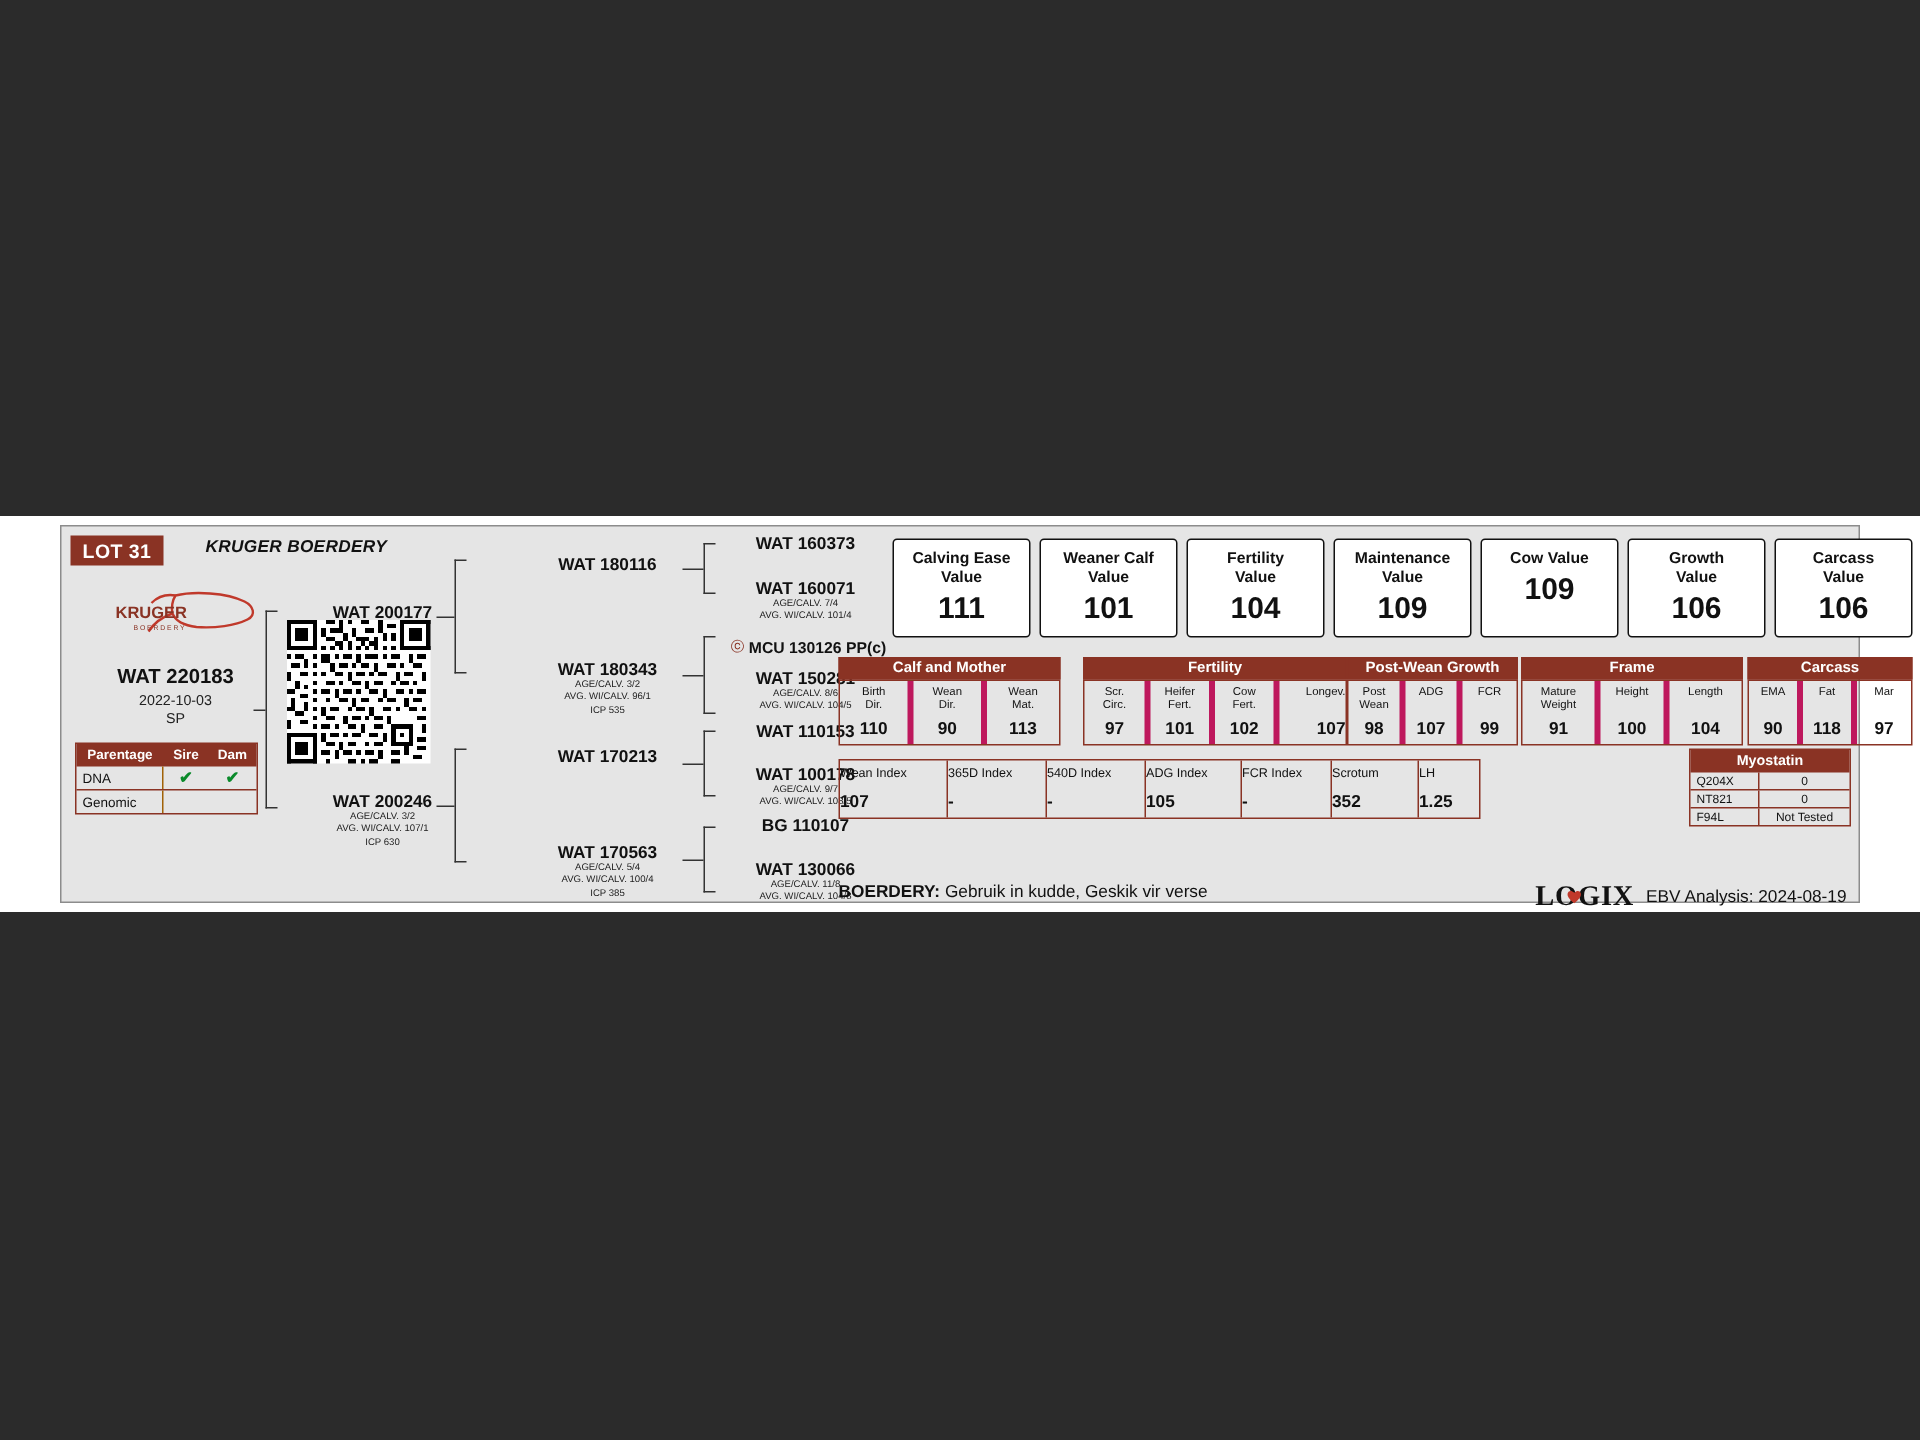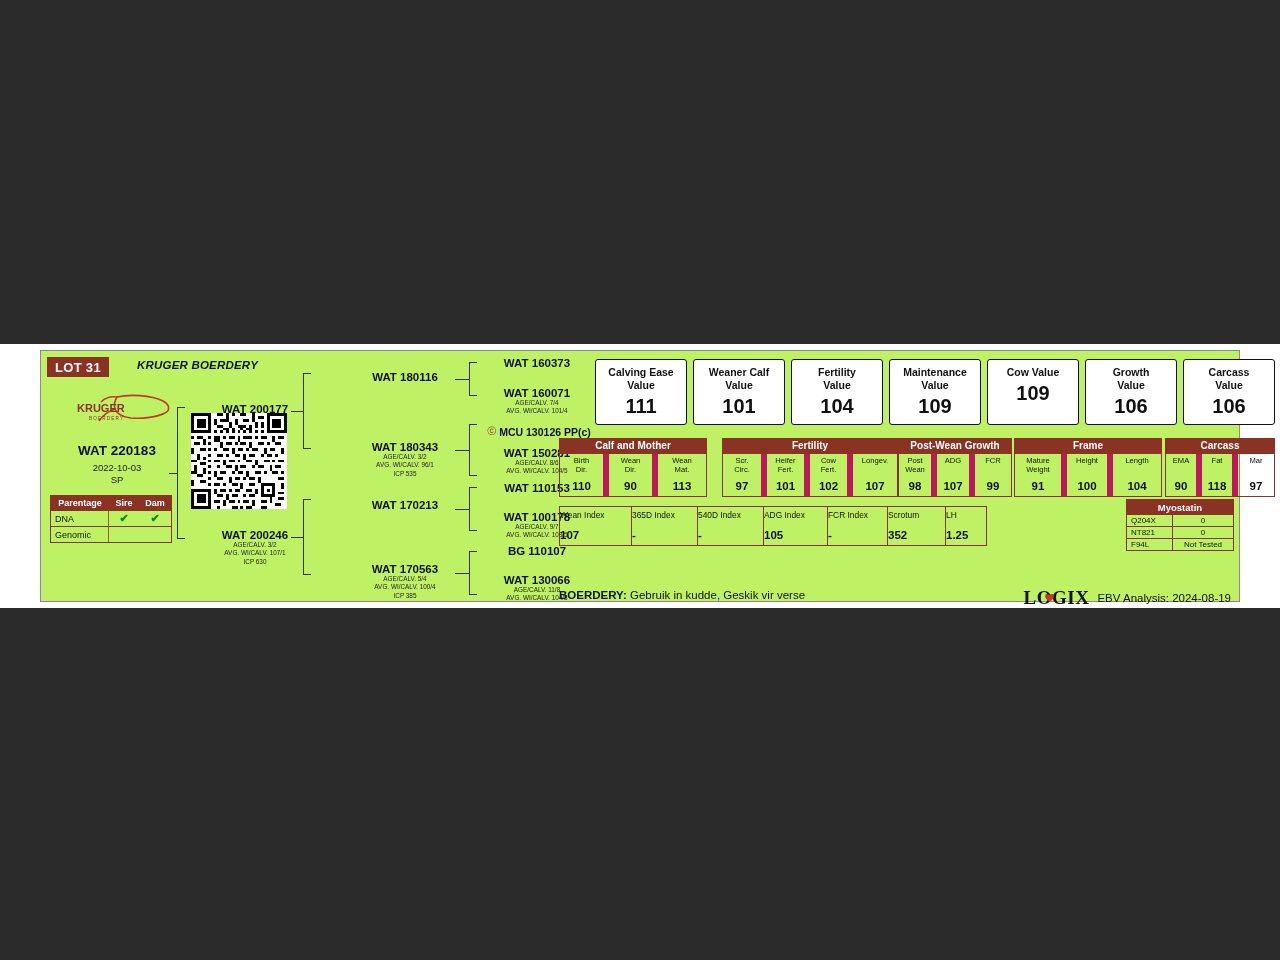--- a/index.html
+++ b/index.html
@@ -12,21 +12,21 @@
   .page {
     position: absolute;
     left: 0; top: 344px;
     width: 1280px; height: 264px;
     background: #ffffff;
   }
   .card {
     position: absolute;
     left: 40px; top: 6px;
     width: 1200px; height: 252px;
-    background: #bef264;
+    background: #e5e5e5;
     border: 1px solid #8c8c8c;
   }
   
   .lot-badge {
     position: absolute; left: 6px; top: 6px;
     width: 62px; height: 20px;
     background: #8a3324; color: #fff;
     font-size: 13px; font-weight: bold;
     display: flex; align-items: center; justify-content: center;
     letter-spacing: 0.3px;
@@ -125,21 +125,21 @@
     font-size: 10px; font-weight: bold;
     display: flex; align-items: center; justify-content: center;
     border: 1px solid #8a3324;
   }
   .traitgrid {
     position: absolute; top: 102px; height: 44px;
     display: flex;
     border: 1px solid #8a3324;
   }
   .tcell {
-    border-right: 6px solid #be185d;
+    border-right: 4px solid #be185d;
     display: flex; flex-direction: column;
     align-items: center; justify-content: space-between;
     padding: 3px 0 4px 0;
   }
   .tcell:last-child { border-right: none; }
   .tcell .lbl { font-size: 7.6px; line-height: 8.6px; text-align: center; color: #111; }
   .tcell .val { font-size: 11.5px; font-weight: bold; color: #111; }
 
   .idx2grid {
     position: absolute; left: 518px; top: 155px;
@@ -563,21 +563,21 @@
         <div class="val">97</div>
       </div>
       <div class="tcell" style="width:43px;">
         <div class="lbl"><span>Heifer</span><br><span>Fert.</span></div>
         <div class="val">101</div>
       </div>
       <div class="tcell" style="width:43px;">
         <div class="lbl"><span>Cow</span><br><span>Fert.</span></div>
         <div class="val">102</div>
       </div>
-      <div class="tcell" style="width:44px;">
+      <div class="tcell" style="width:44px;align-items:flex-end;">
         <div class="lbl"><span>Longev.</span></div>
         <div class="val">107</div>
       </div>
     </div>
 
     <div class="traitgrid" style="left:857px; width:114px;">
       <div class="tcell" style="width:38px;">
         <div class="lbl"><span>Post</span><br><span>Wean</span></div>
         <div class="val">98</div>
       </div>

